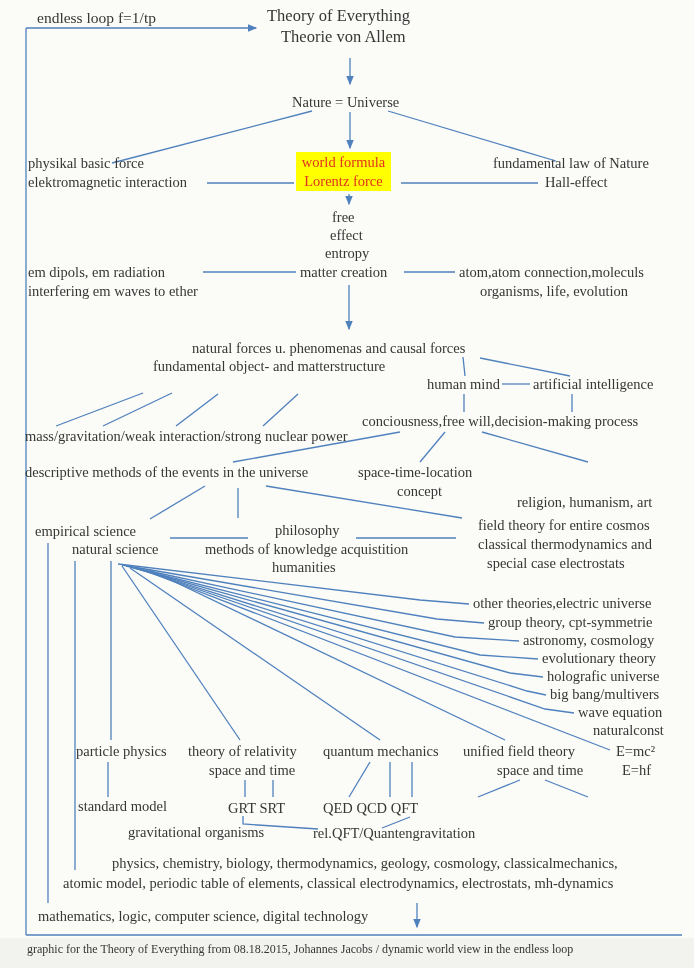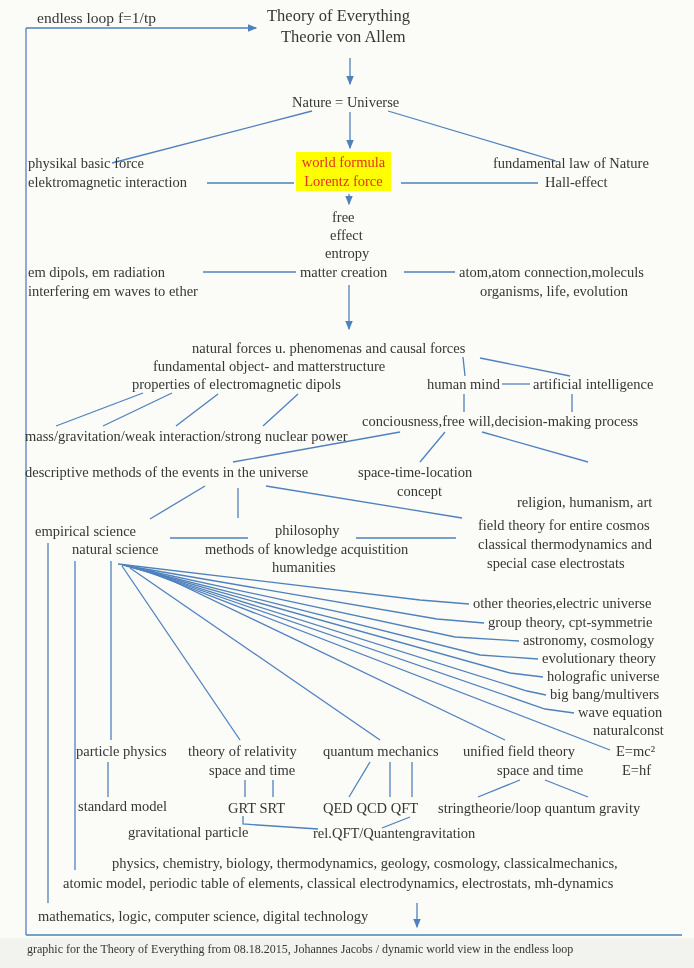--- a/index.html
+++ b/index.html
@@ -129,21 +129,20 @@
   <div class="lbl" style="left:330px;top:226px">effect</div>
   <div class="lbl" style="left:325px;top:244px">entropy</div>
   <div class="lbl" style="left:300px;top:263px">matter creation</div>
   <div class="lbl" style="left:28px;top:263px">em dipols, em radiation</div>
   <div class="lbl" style="left:28px;top:282px">interfering em waves to ether</div>
   <div class="lbl" style="left:459px;top:263px">atom,atom connection,moleculs</div>
   <div class="lbl" style="left:480px;top:282px">organisms, life, evolution</div>
 
   <div class="lbl" style="left:192px;top:339px">natural forces u. phenomenas and causal forces</div>
   <div class="lbl" style="left:153px;top:357px">fundamental object- and matterstructure</div>
-  <div class="lbl" style="left:132px;top:375px">properties of electromagnetic dipols</div>
   <div class="lbl" style="left:427px;top:375px">human mind</div>
   <div class="lbl" style="left:533px;top:375px">artificial intelligence</div>
   <div class="lbl" style="left:362px;top:412px">conciousness,free will,decision-making process</div>
   <div class="lbl" style="left:25px;top:427px">mass/gravitation/weak interaction/strong nuclear power</div>
 
   <div class="lbl" style="left:25px;top:463px">descriptive methods of the events in the universe</div>
   <div class="lbl" style="left:358px;top:463px">space-time-location</div>
   <div class="lbl" style="left:397px;top:482px">concept</div>
   <div class="lbl" style="left:517px;top:493px">religion, humanism, art</div>
   <div class="lbl" style="left:35px;top:522px">empirical science</div>
@@ -168,22 +167,21 @@
   <div class="lbl" style="left:188px;top:742px">theory of relativity</div>
   <div class="lbl" style="left:209px;top:761px">space and time</div>
   <div class="lbl" style="left:323px;top:742px">quantum mechanics</div>
   <div class="lbl" style="left:463px;top:742px">unified field theory</div>
   <div class="lbl" style="left:616px;top:742px">E=mc²</div>
   <div class="lbl" style="left:497px;top:761px">space and time</div>
   <div class="lbl" style="left:622px;top:761px">E=hf</div>
   <div class="lbl" style="left:78px;top:797px">standard model</div>
   <div class="lbl" style="left:228px;top:799px">GRT SRT</div>
   <div class="lbl" style="left:323px;top:799px">QED QCD QFT</div>
-  <div class="lbl" style="left:438px;top:799px">stringtheorie/loop quantum gravity</div>
-  <div class="lbl" style="left:128px;top:823px">gravitational particle</div>
+  <div class="lbl" style="left:128px;top:823px">gravitational organisms</div>
   <div class="lbl" style="left:313px;top:824px">rel.QFT/Quantengravitation</div>
 
   <div class="lbl" style="left:112px;top:854px">physics, chemistry, biology, thermodynamics, geology, cosmology, classicalmechanics,</div>
   <div class="lbl" style="left:63px;top:874px">atomic model, periodic table of elements, classical electrodynamics, electrostats, mh-dynamics</div>
   <div class="lbl" style="left:38px;top:907px">mathematics, logic, computer science, digital technology</div>
 
   <div class="lbl sm" style="left:27px;top:942px">graphic for the Theory of Everything from 08.18.2015, Johannes Jacobs / dynamic world view in the endless loop</div>
 </div>
 
 </body></html>

